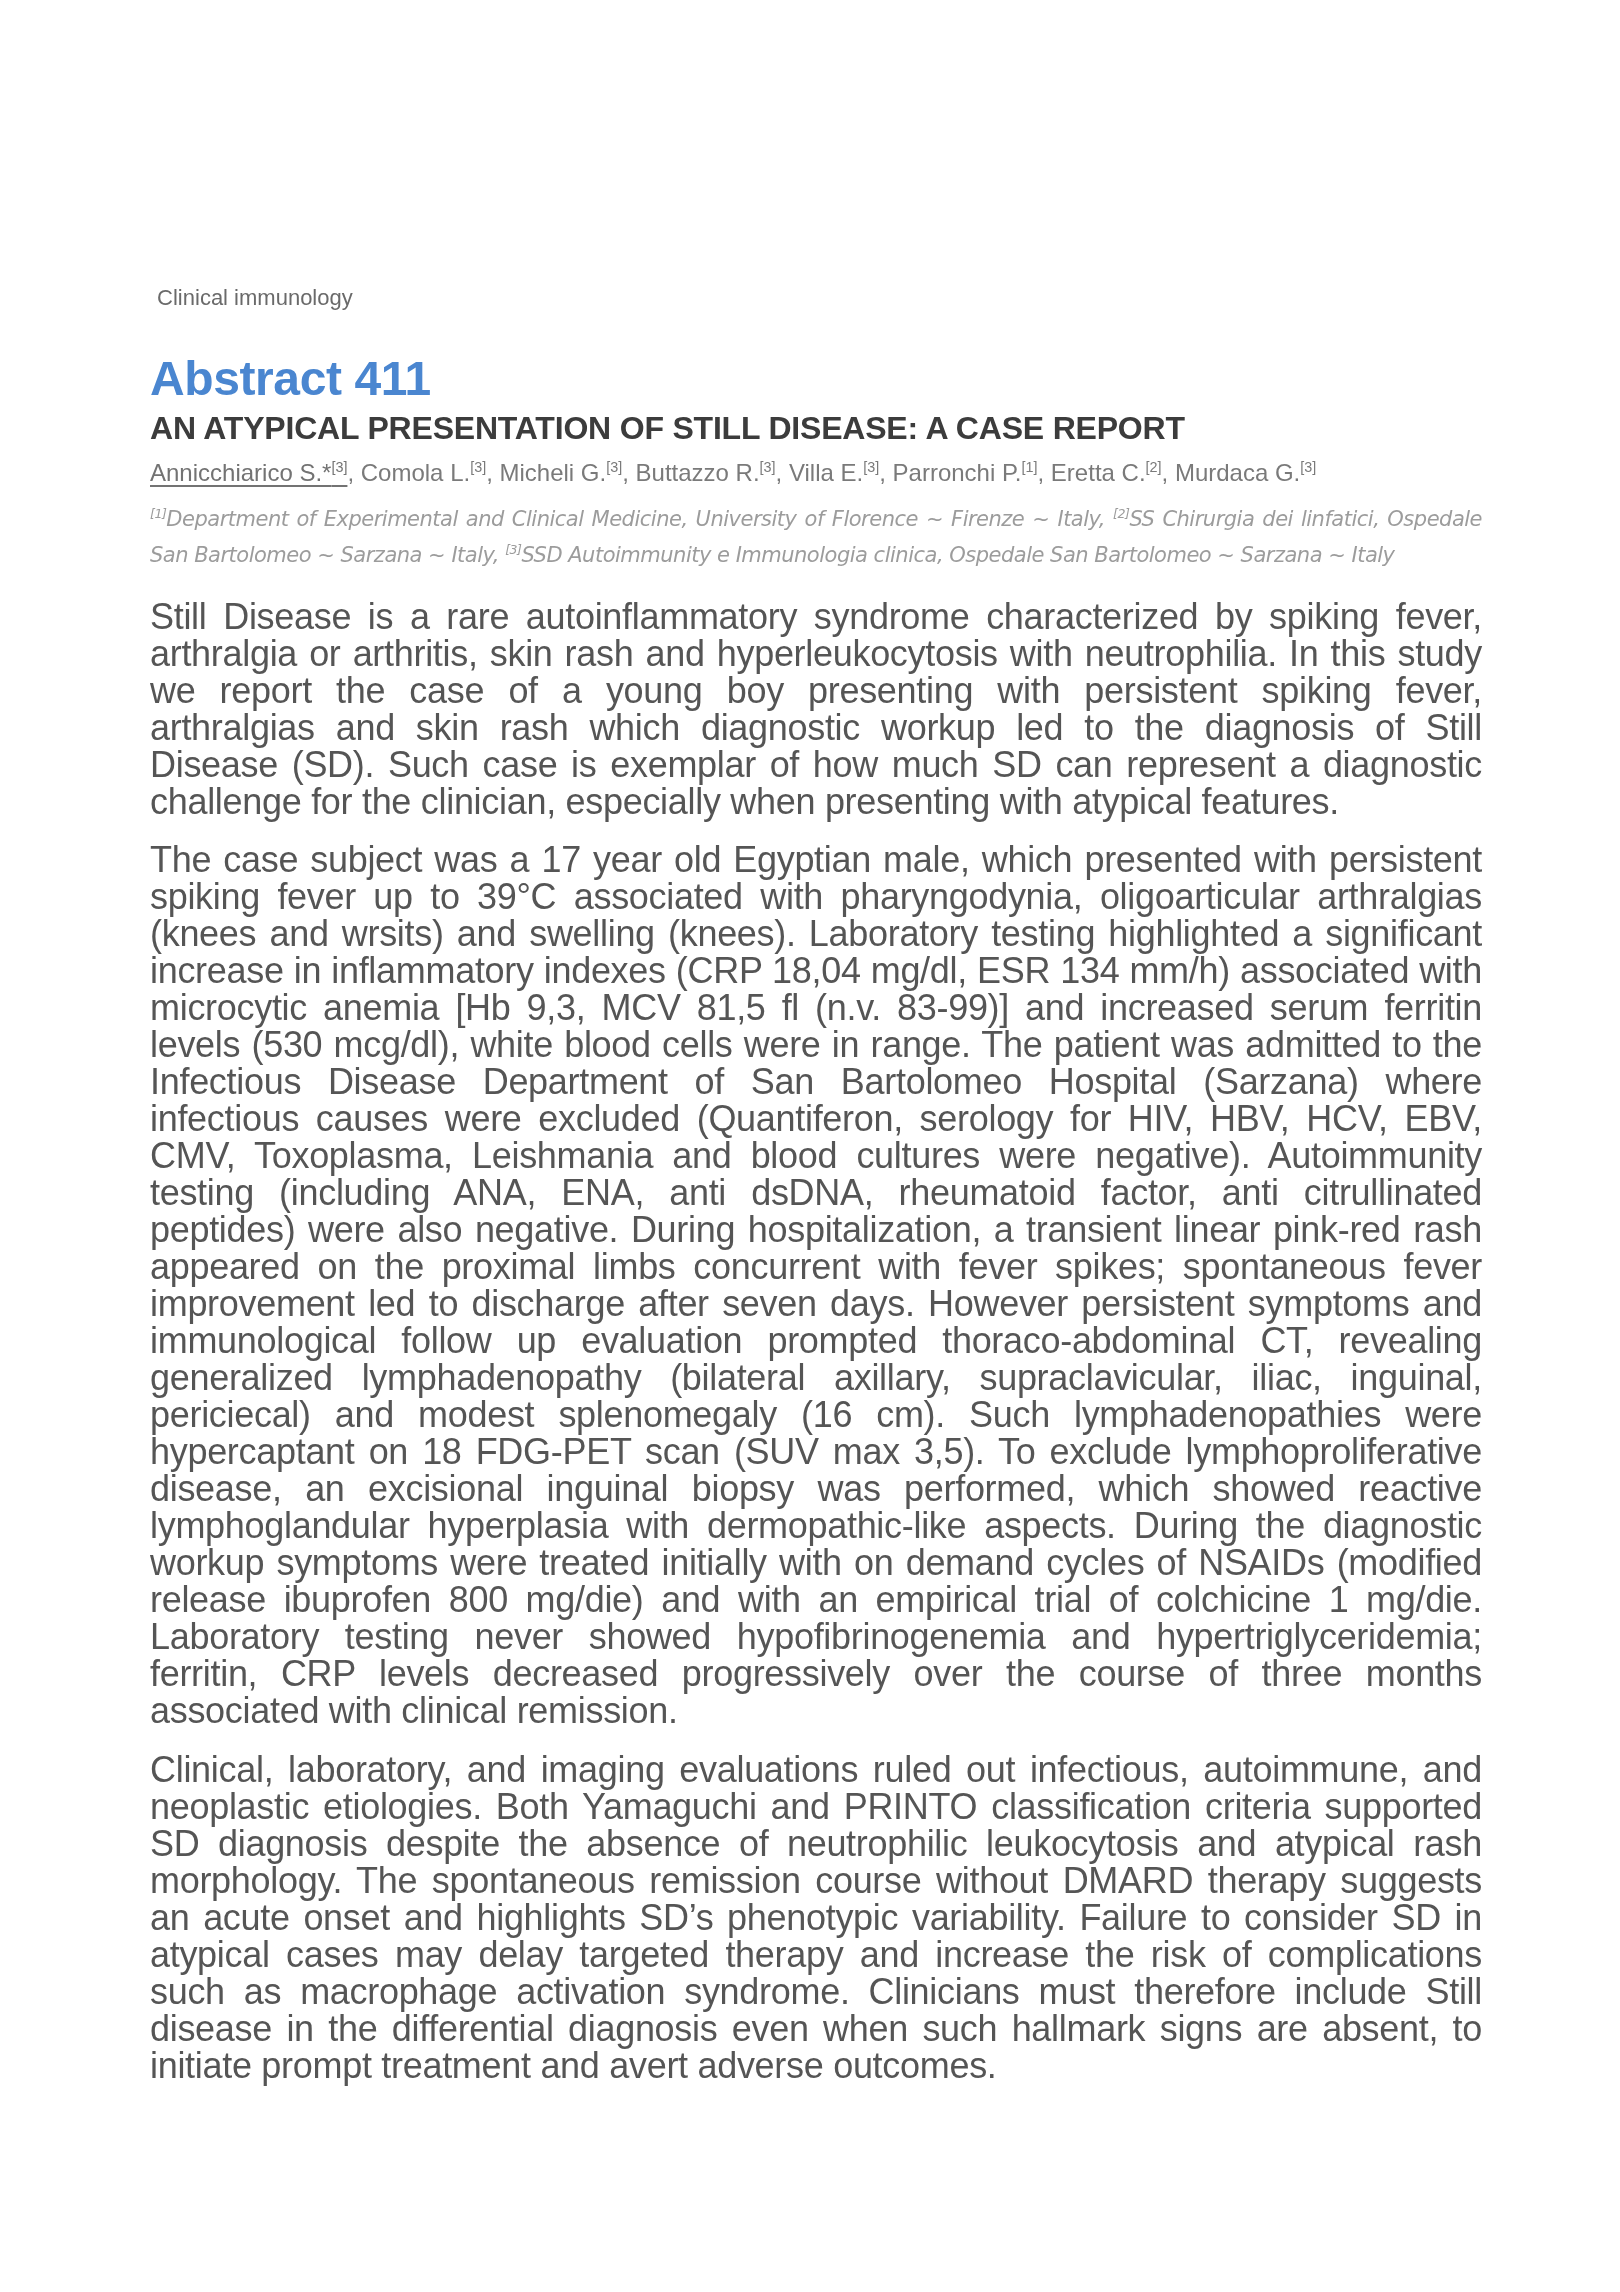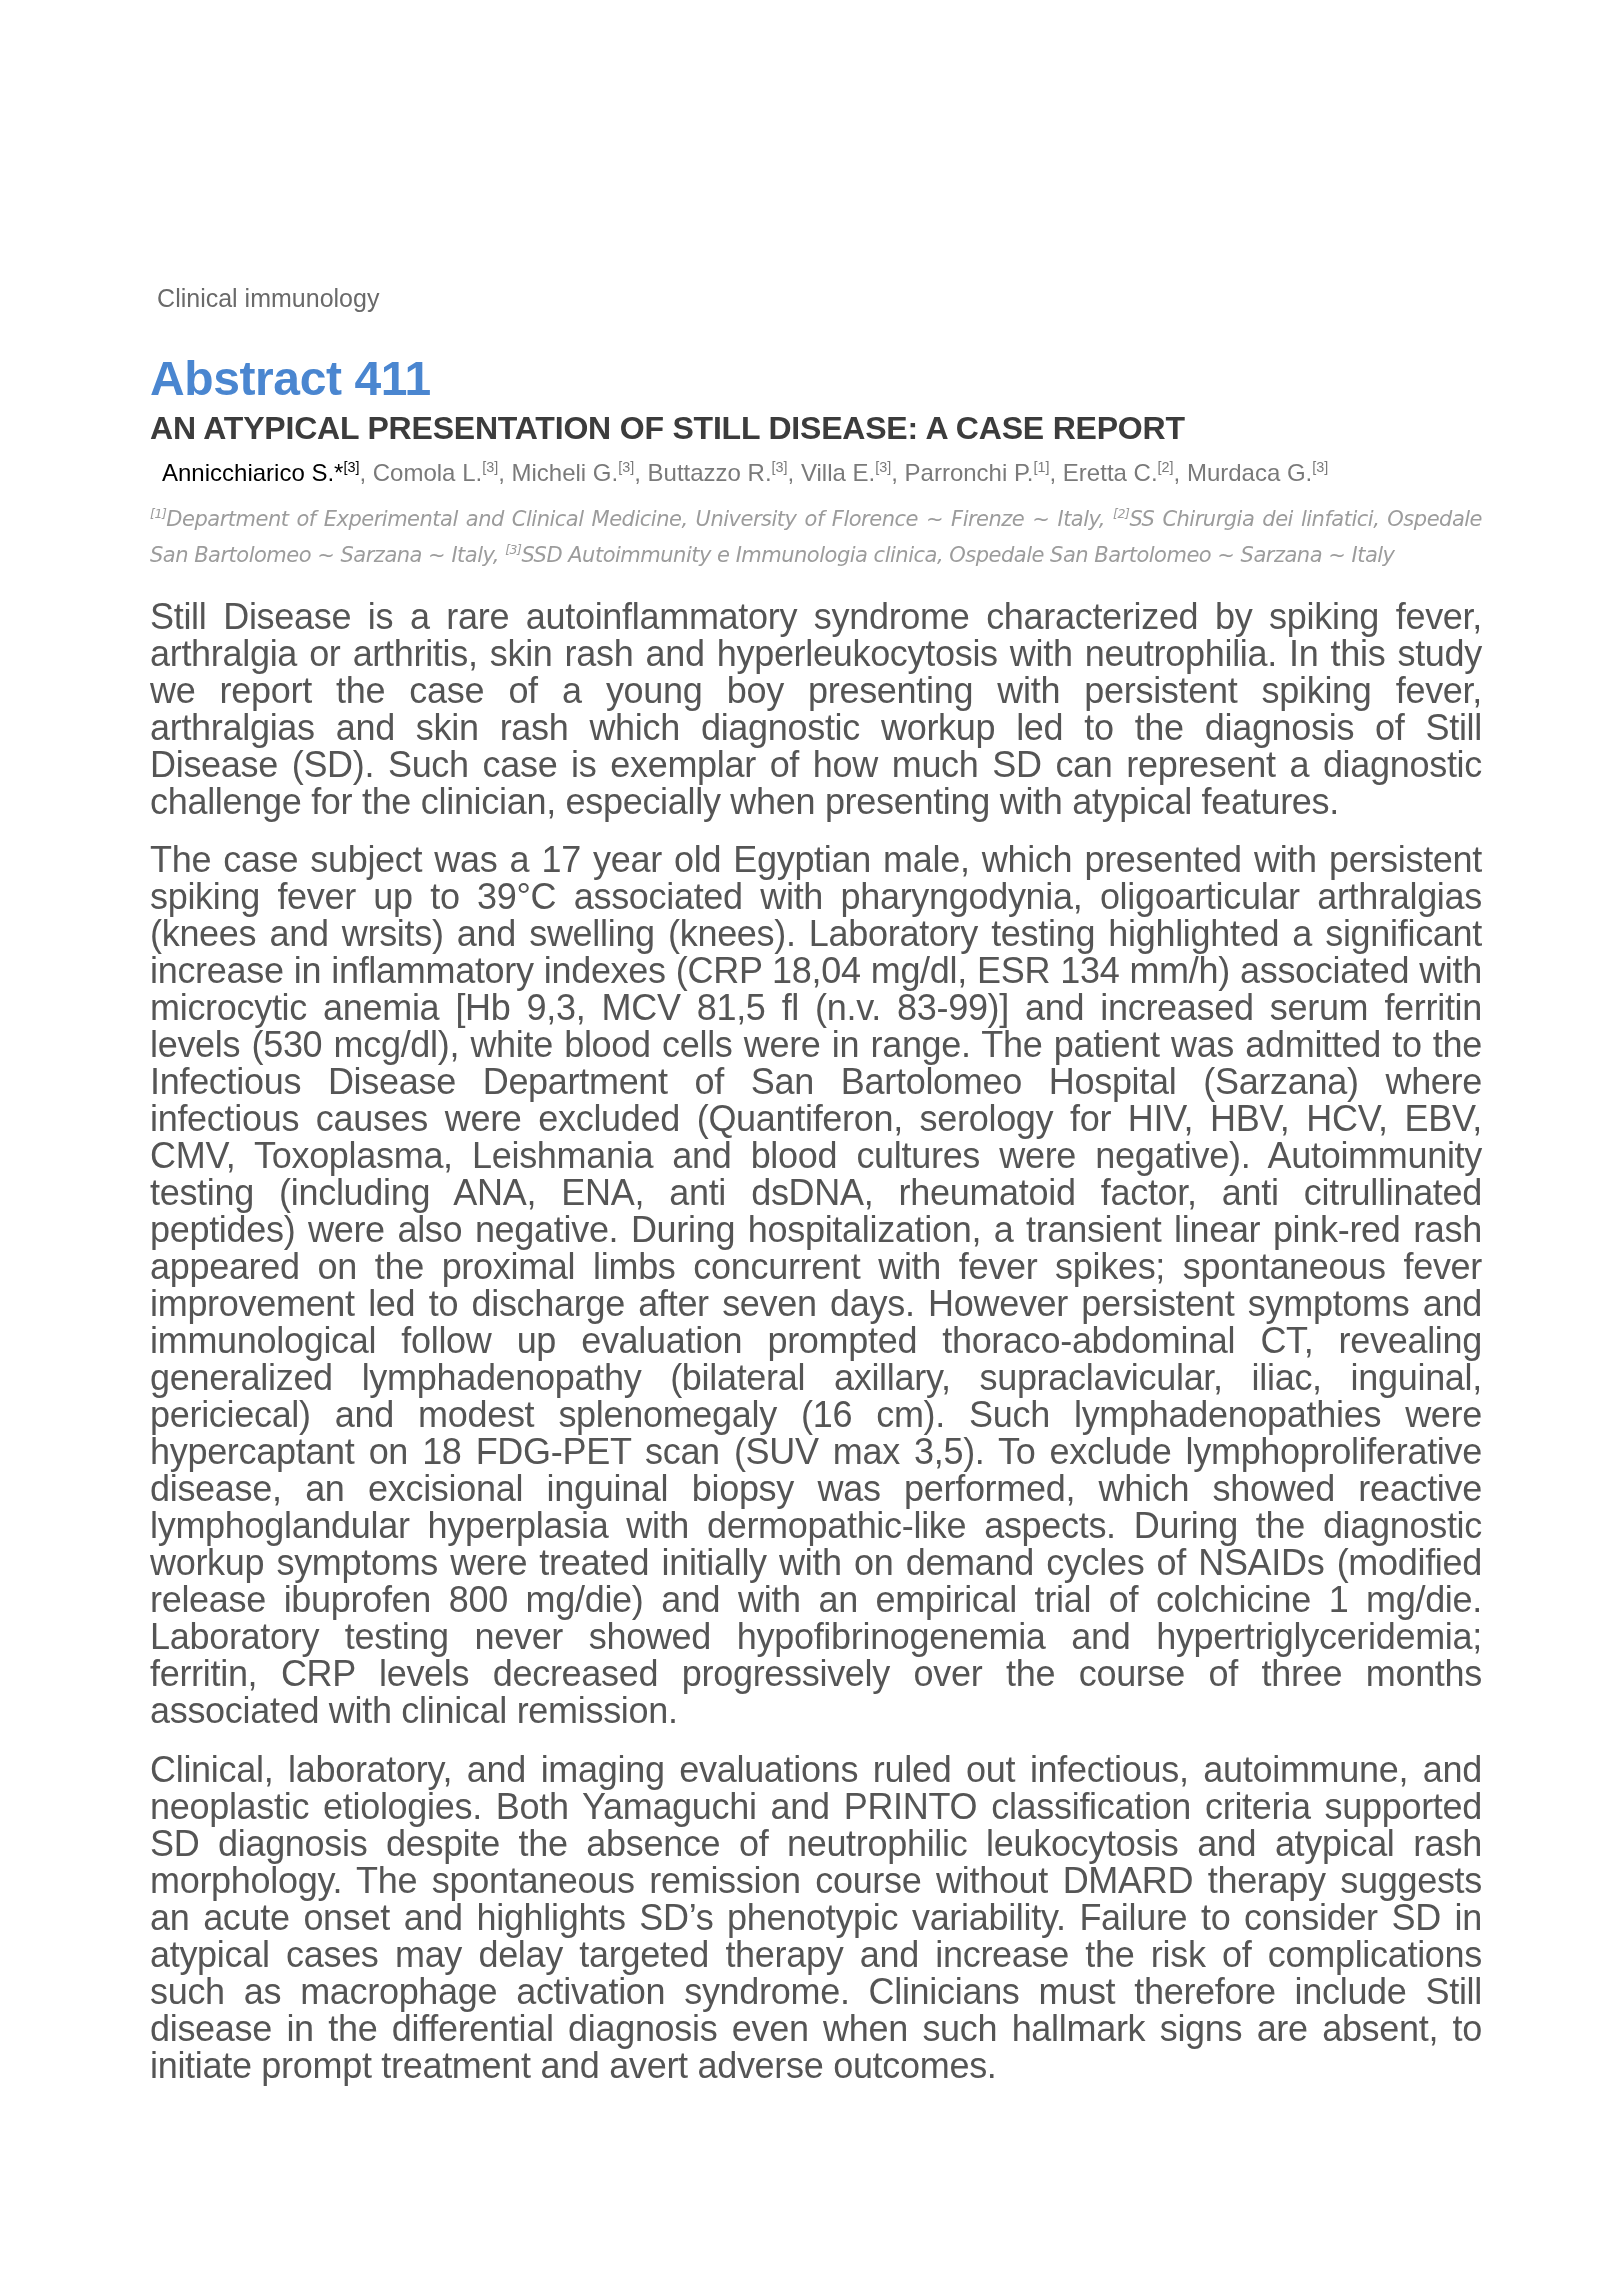--- a/index.html
+++ b/index.html
@@ -14,21 +14,21 @@
       overflow: hidden;
       font-family: "Liberation Sans", sans-serif;
     }
     .page {
       position: absolute;
       left: 150px;
       top: 283px;
       width: 1332px;
     }
     .category {
-      font-size: 25px;
+      font-size: 22px;
       color: #6a6a6a;
       margin: 0 0 0 7.1px;
       line-height: 30px;
     }
     .abstract-title {
       font-size: 48px;
       font-weight: bold;
       color: #4a86d0;
       margin: 39px 0 0 0;
       line-height: 53px;
@@ -42,23 +42,23 @@
       line-height: 37px;
       letter-spacing: -0.2px;
     }
     .authors {
       font-size: 24px;
       color: #7a7a7a;
       margin: 9px 0 0 0;
       line-height: 34px;
     }
     .authors .presenting {
-      color: #000000;
+      color: #737373;
+      text-decoration: underline;
       text-underline-offset: 3.6px;
-      margin-left: 12px;
     }
     .authors sup, .affiliations sup {
       font-size: 60%;
       line-height: 0;
     }
     .affiliations {
       font-family: "DejaVu Sans", sans-serif;
       font-style: italic;
       font-size: 21px;
       color: #9c9c9c;

